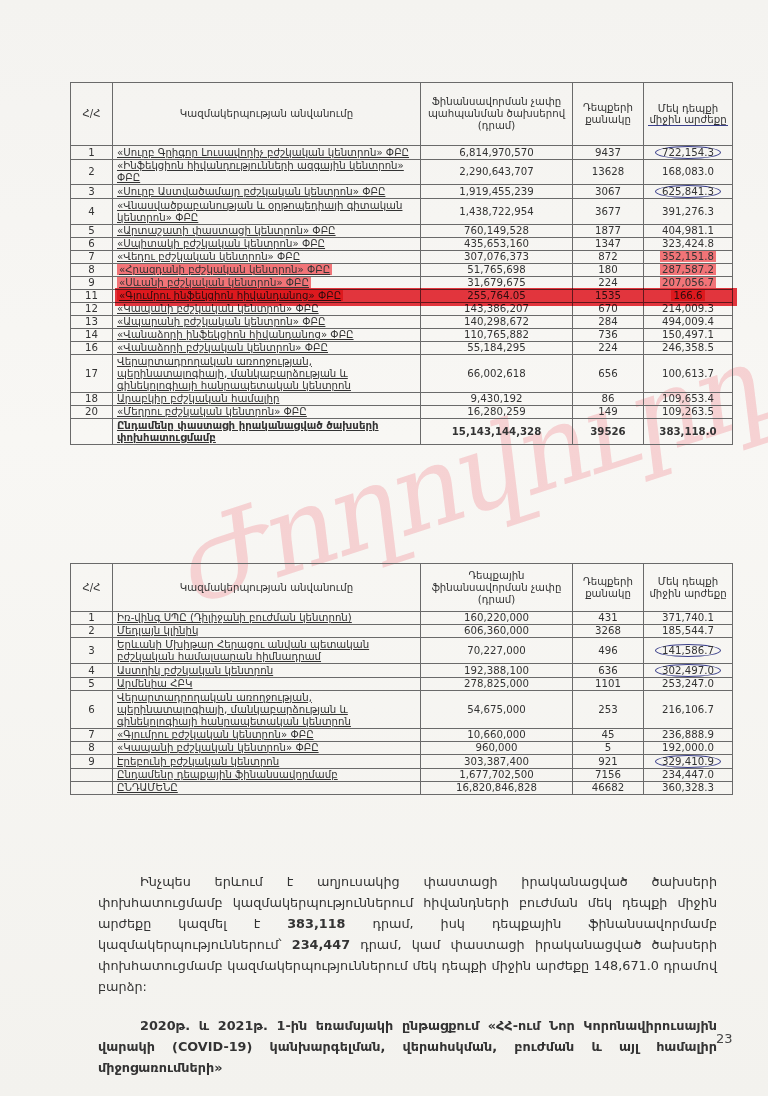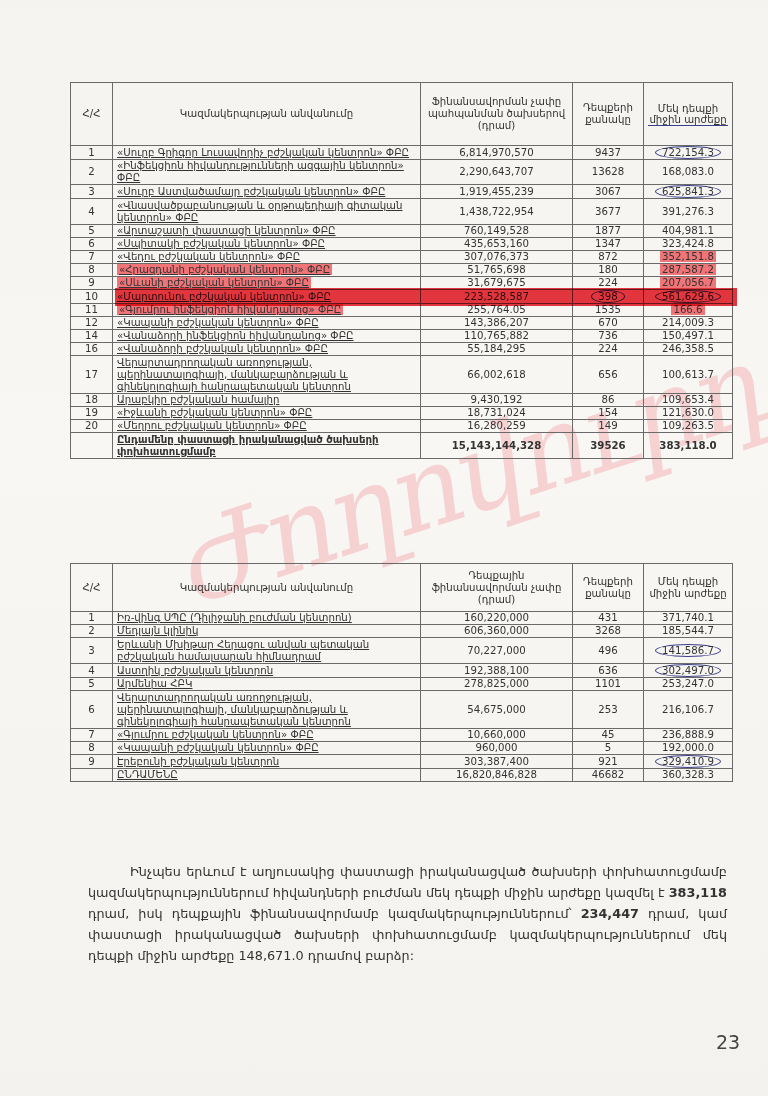--- a/index.html
+++ b/index.html
@@ -20,23 +20,23 @@
   tr.r3 td { height:37px; }
   tr.hdr th { height:62px; }
   tr.hdr2 th { height:47px; }
   .total td { font-weight:bold; }
   .hl-light { background:rgba(239,80,85,0.78); padding:0 2px; }
   .hl-dark { position:absolute; background:rgba(230,20,30,0.85); }
   .circle { display:inline-block; border:1.3px solid #3a3f8a; border-radius:50%; padding:0 6px; line-height:11px; }
   .watermark { position:absolute; left:170px; top:410px; font-family:"DejaVu Serif", serif; font-style:italic;
     font-size:110px; color:rgba(240,100,110,0.25); transform:rotate(-18deg); letter-spacing:-4px; pointer-events:none; }
   .para { position:absolute; left:80px; width:655px; font-size:12.8px; line-height:21px; text-align:justify; color:#333; }
-  .para p { margin:8px; text-indent:42px; }
+  .para p { margin:18px; text-indent:42px; }
   .para b { font-weight:bold; }
-  .pagenum { position:absolute; left:716px; top:1031px; font-size:19px; color:#444; }
+  .pagenum { position:absolute; left:716px; top:1031px; font-size:13px; color:#444; }
 </style>
 </head>
 <body>
 
 <div class="page">
 
   <div class="watermark">Ժողովուրդ</div>
 
   <table id="t1" style="top:82px;">
     <colgroup>
@@ -113,39 +113,39 @@
           <td class="num"><span class="hl-light">287,587.2</span></td>
         </tr>
         <tr class="r1">
           <td class="idx">9</td>
           <td class="name"><span class="hl-light">«Սևանի բժշկական կենտրոն» ՓԲԸ</span></td>
           <td class="num">31,679,675</td>
           <td class="num"><span>224</span></td>
           <td class="num"><span class="hl-light">207,056.7</span></td>
         </tr>
         <tr class="r1">
-          <td class="idx">10</td>
-          <td class="name"><span>«Մարտունու բժշկական կենտրոն» ՓԲԸ</span></td>
-          <td class="num">223,528,587</td>
-          <td class="num"><span class="circle">398</span></td>
-          <td class="num"><span class="circle">561,629.6</span></td>
-        </tr>
-        <tr class="r1">
           <td class="idx">11</td>
           <td class="name"><span class="hl-light">«Գյումրու ինֆեկցիոն հիվանդանոց» ՓԲԸ</span></td>
           <td class="num">255,764.05</td>
           <td class="num"><span>1535</span></td>
           <td class="num"><span class="hl-light">166.6</span></td>
         </tr>
         <tr class="r1">
           <td class="idx">12</td>
           <td class="name"><span>«Կապանի բժշկական կենտրոն» ՓԲԸ</span></td>
           <td class="num">143,386,207</td>
           <td class="num"><span>670</span></td>
           <td class="num"><span>214,009.3</span></td>
+        </tr>
+        <tr class="r1">
+          <td class="idx">13</td>
+          <td class="name"><span>«Ապարանի բժշկական կենտրոն» ՓԲԸ</span></td>
+          <td class="num">140,298,672</td>
+          <td class="num"><span>284</span></td>
+          <td class="num"><span>494,009.4</span></td>
         </tr>
         <tr class="r1">
           <td class="idx">14</td>
           <td class="name"><span>«Վանաձորի ինֆեկցիոն հիվանդանոց» ՓԲԸ</span></td>
           <td class="num">110,765,882</td>
           <td class="num"><span>736</span></td>
           <td class="num"><span>150,497.1</span></td>
         </tr>
         <tr class="r1">
           <td class="idx">16</td>
@@ -160,27 +160,20 @@
           <td class="num">66,002,618</td>
           <td class="num"><span>656</span></td>
           <td class="num"><span>100,613.7</span></td>
         </tr>
         <tr class="r1">
           <td class="idx">18</td>
           <td class="name"><span>Արաբկիր բժշկական համալիր</span></td>
           <td class="num">9,430,192</td>
           <td class="num"><span>86</span></td>
           <td class="num"><span>109,653.4</span></td>
-        </tr>
-        <tr class="r1">
-          <td class="idx">19</td>
-          <td class="name"><span>«Իջևանի բժշկական կենտրոն» ՓԲԸ</span></td>
-          <td class="num">18,731,024</td>
-          <td class="num"><span>154</span></td>
-          <td class="num"><span>121,630.0</span></td>
         </tr>
         <tr class="r1">
           <td class="idx">20</td>
           <td class="name"><span>«Մեղրու բժշկական կենտրոն» ՓԲԸ</span></td>
           <td class="num">16,280,259</td>
           <td class="num"><span>149</span></td>
           <td class="num"><span>109,263.5</span></td>
         </tr>
         <tr class="r2 total">
           <td class="idx"></td>
@@ -268,27 +261,35 @@
         </tr>
         <tr class="r1">
           <td class="idx">9</td>
           <td class="name"><span>Էրեբունի բժշկական կենտրոն</span></td>
           <td class="num">303,387,400</td>
           <td class="num"><span>921</span></td>
           <td class="num"><span class="circle">329,410.9</span></td>
         </tr>
         <tr class="r1 ">
           <td class="idx"></td>
+          <td class="name">Ընդամենը դեպքային ֆինանսավորմամբ</td>
+          <td class="num">1,677,702,500</td>
+          <td class="num">7156</td>
+          <td class="num">234,447.0</td>
+        </tr>
+        <tr class="r1 ">
+          <td class="idx"></td>
           <td class="name">ԸՆԴԱՄԵՆԸ</td>
           <td class="num">16,820,846,828</td>
           <td class="num">46682</td>
           <td class="num">360,328.3</td>
         </tr>
       </tbody>
   </table>
 
   <div class="para" style="top:853px;">
     <p><span>Ինչպես երևում է աղյուսակից փաստացի իրականացված ծախսերի փոխհատուցմամբ կազմակերպություններում հիվանդների բուժման մեկ դեպքի միջին արժեքը կազմել է </span><b>383,118</b><span> դրամ, իսկ դեպքային ֆինանսավորմամբ կազմակերպություններում՝ </span><b>234,447</b><span> դրամ, կամ փաստացի իրականացված ծախսերի փոխհատուցմամբ կազմակերպություններում մեկ դեպքի միջին արժեքը 148,671.0 դրամով բարձր:</span></p>
+    <p><b>2020թ. և 2021թ. 1-ին եռամսյակի ընթացքում «ՀՀ-ում Նոր Կորոնավիրուսային վարակի (COVID-19) կանխարգելման, վերահսկման, բուժման և այլ համալիր միջոցառումների»</b></p>
   </div>
 
   <div class="pagenum">23</div>
 <div class="hl-dark" style="left: 114.5px; top: 287.5px; width: 622px; height: 18px; mix-blend-mode: multiply;"></div>
   </div>
 
 </body></html>

